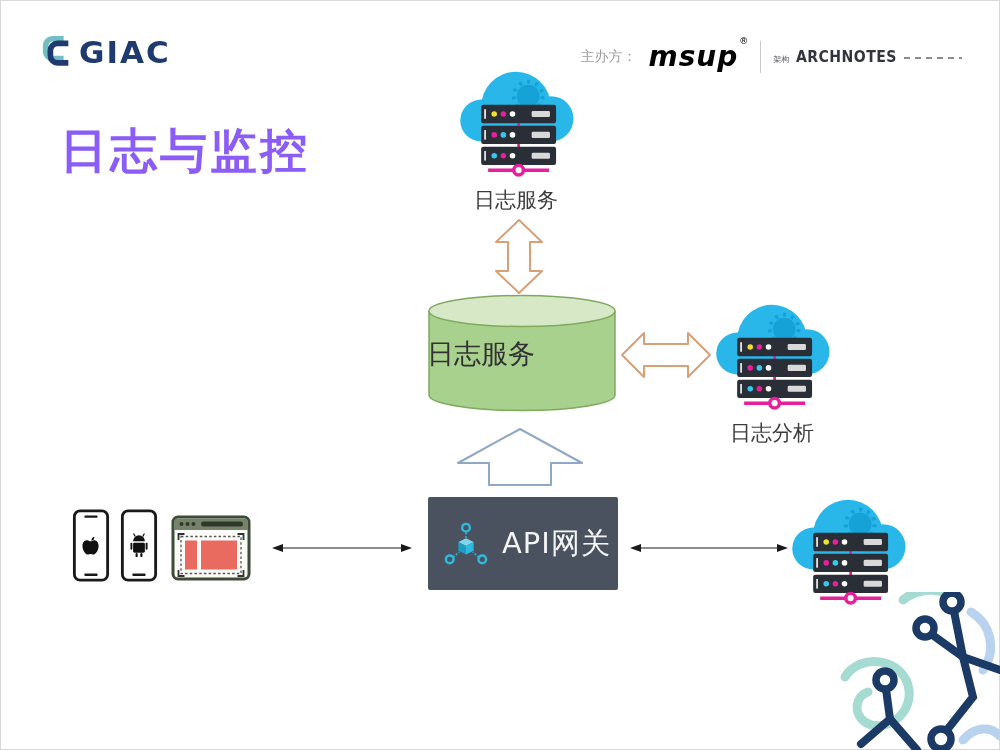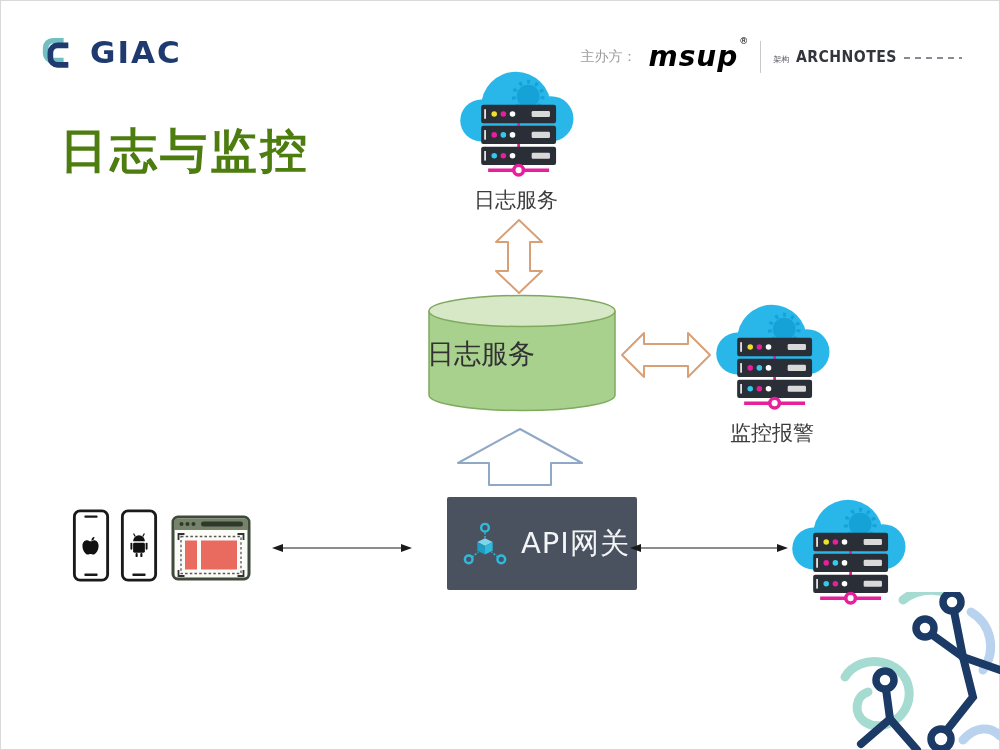--- a/index.html
+++ b/index.html
@@ -3,46 +3,46 @@
 <meta charset="utf-8">
 <style>
   * { margin:0; padding:0; box-sizing:border-box; }
   body { background:#ffffff; }
   .slide {
     position:relative; width:1000px; height:750px; background:#ffffff;
     overflow:hidden; font-family:"DejaVu Sans","Liberation Sans",sans-serif;
     outline:1px solid #d9d9d9; outline-offset:-1px;
   }
   
-  .giac-logo { position:absolute; left:40px; top:34px; display:flex; align-items:flex-end; gap:16px; }
+  .giac-logo { position:absolute; left:40px; top:34px; display:flex; align-items:flex-start; gap:5px; }
   .giac-logo svg { width:34px; height:34px; }
   .giac-text { font-size:31px; font-weight:800; color:#1e3a6e; letter-spacing:2px; }
   .organizers { position:absolute; right:38px; top:40px; display:flex; align-items:center; gap:12px; }
   .org-label { font-size:14px; color:#9a9a9a; }
   .msup { font-size:28px; font-weight:800; color:#000000; letter-spacing:1px; position:relative;font-style:italic; }
   .msup sup { font-size:9px; position:relative; top:-12px; left:1px; font-weight:400; }
   .org-divider { width:1px; height:32px; background:#c9c9c9; }
   .archnotes { display:flex; flex-direction:row; align-items:center; line-height:1; }
   .arch-small { font-size:8px; color:#55555f; align-self:flex-end; margin-bottom:1px; }
   .arch-main { font-size:16px; font-weight:800; color:#34343e; letter-spacing:0.5px; transform:scaleX(0.88); }
   .arch-tagline { margin-top:3px; width:58px; height:2px;
     background:repeating-linear-gradient(90deg,#8a8a94 0 6px,transparent 6px 11px); }
   
   .page-title { position:absolute; left:60px; top:120px; font-size:47px; font-weight:800;
-    color:#4d7c0f; letter-spacing:3px; }
+    color:#8b5cf6; letter-spacing:3px; }
   
   .abs { position:absolute; }
   .node-icon { display:block; }
   .node-label { position:absolute; width:170px; text-align:center; font-size:21px; color:#3c3c3c; }
   .cylinder-wrap { position:absolute; left:427px; top:294px; width:190px; height:119px; }
   .cylinder-label { position:absolute; left:0; top:42px; width:190px; text-align:left;
     font-size:27px; color:#323232; }
   .gateway { position:absolute; left:428px; top:497px; width:190px; height:93px;
     background:#49525e; border-radius:2px; display:flex; align-items:center;
-    padding-left:15px; gap:13px;margin-left:19px; }
+    padding-left:15px; gap:13px; }
   .gateway-label { font-size:29px; color:#f2f4f6; letter-spacing:1px; }
   
   .deco { position:absolute; right:0; bottom:0; width:175px; height:158px; }
 </style>
 </head>
 <body>
 
 <div class="slide">
 
   <svg width="0" height="0" style="position:absolute" aria-hidden="true">
@@ -118,21 +118,21 @@
     <div class="cylinder-label">日志服务</div>
   </div>
 
   <svg class="abs" style="left:620px;top:331px;width:92px;height:48px" viewBox="0 0 92 48">
     <polygon points="2,24 24,2 24,13 68,13 68,2 90,24 68,46 68,35 24,35 24,46" fill="#ffffff" stroke="#d8a077" stroke-width="2" stroke-linejoin="round"></polygon>
   </svg>
 
   <svg class="abs node-icon" style="left:711px;top:303px;width:122px;height:108px" viewBox="0 0 140 124">
     <use href="#cloud-server"></use>
   </svg>
-  <div class="node-label" style="left:687px;top:419px">监控报警</div>
+  <div class="node-label" style="left:687px;top:419px">日志分析</div>
 
   <svg class="abs" style="left:455px;top:427px;width:130px;height:61px" viewBox="0 0 130 61">
     <polygon points="65,2 127,36 96,36 96,58 34,58 34,36 3,36" fill="#ffffff" stroke="#8ea8c6" stroke-width="2" stroke-linejoin="round"></polygon>
   </svg>
 
   <svg class="abs" style="left:72px;top:507px;width:38px;height:77px" viewBox="0 0 40 78">
     <rect x="2.5" y="2.5" width="35" height="73" rx="6" fill="#ffffff" stroke="#1a1a1a" stroke-width="3"></rect>
     <rect x="13" y="7.5" width="14" height="2.2" rx="1" fill="#1a1a1a"></rect>
     <rect x="13" y="68.5" width="14" height="2.5" rx="1" fill="#1a1a1a"></rect>
     <path d="M20.5,34.5 c3,-2.6 7.5,-0.4 7.5,4.7 c0,5.2 -3.2,9.3 -5.8,9.3 c-1,0 -1.6,-0.5 -2.7,-0.5 c-1.1,0 -1.7,0.5 -2.7,0.5 c-2.6,0 -5.8,-4.1 -5.8,-9.3 c0,-5.1 4.5,-7.3 7.5,-4.7 z" fill="#111111"></path>

